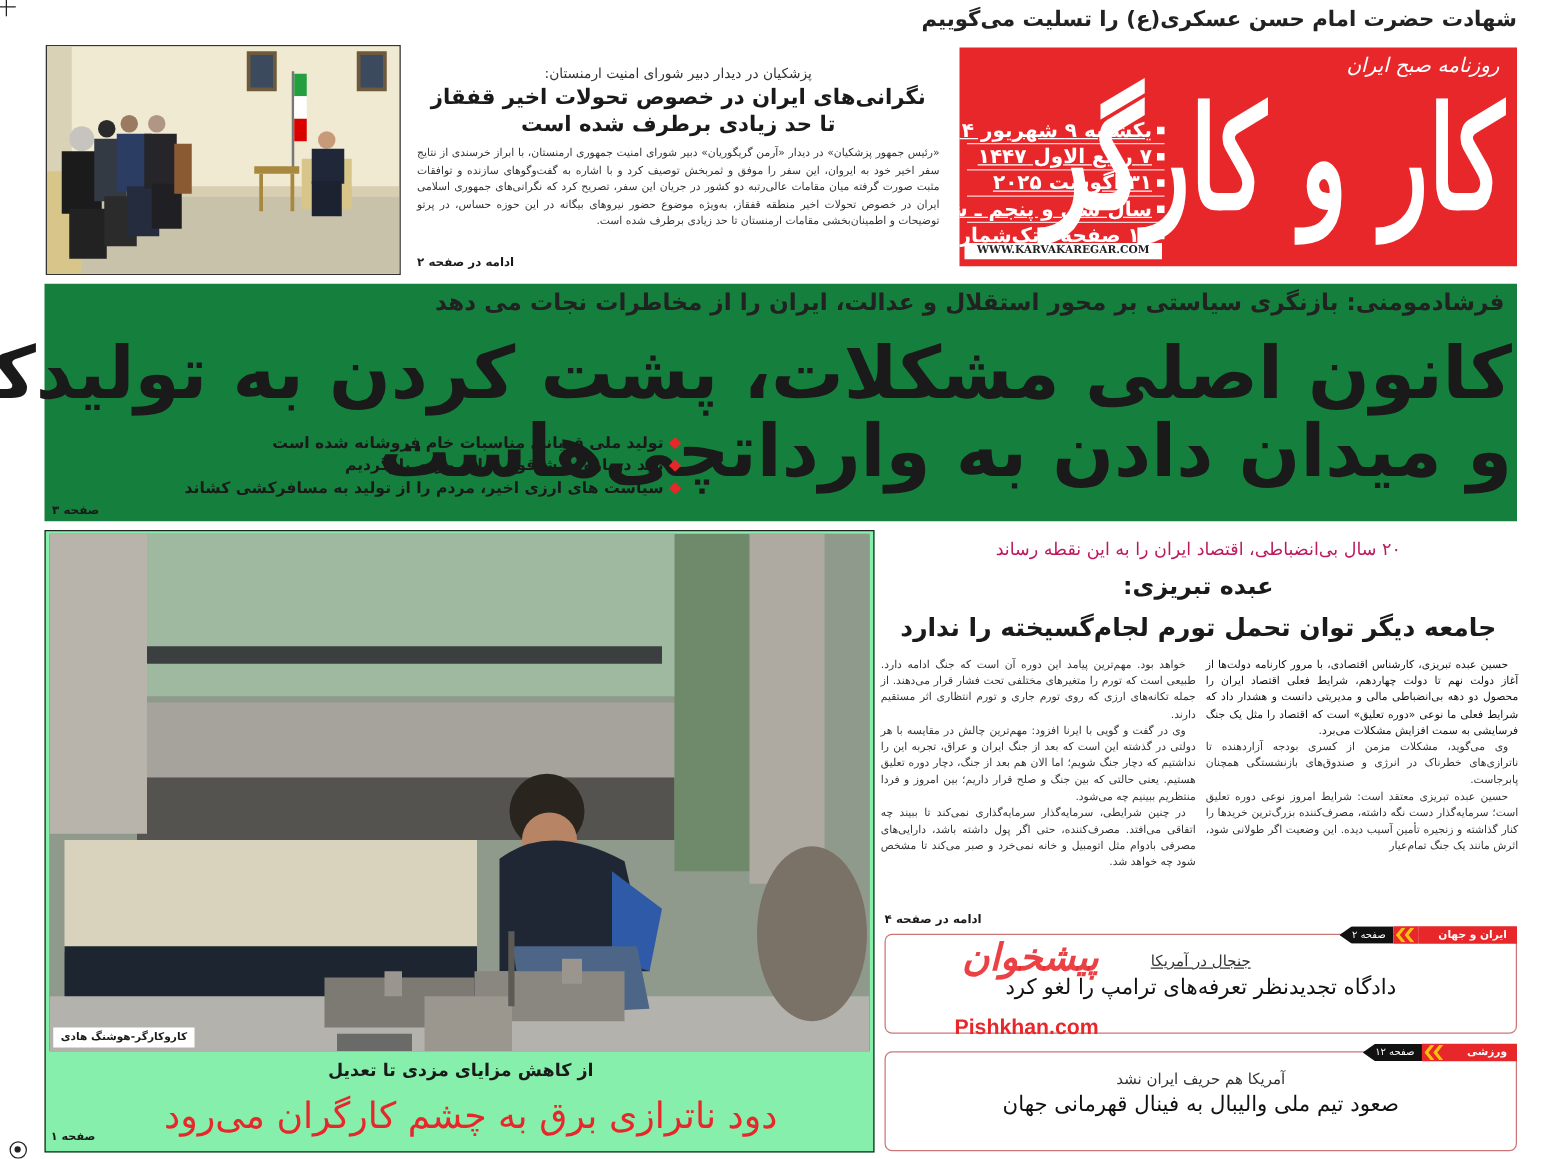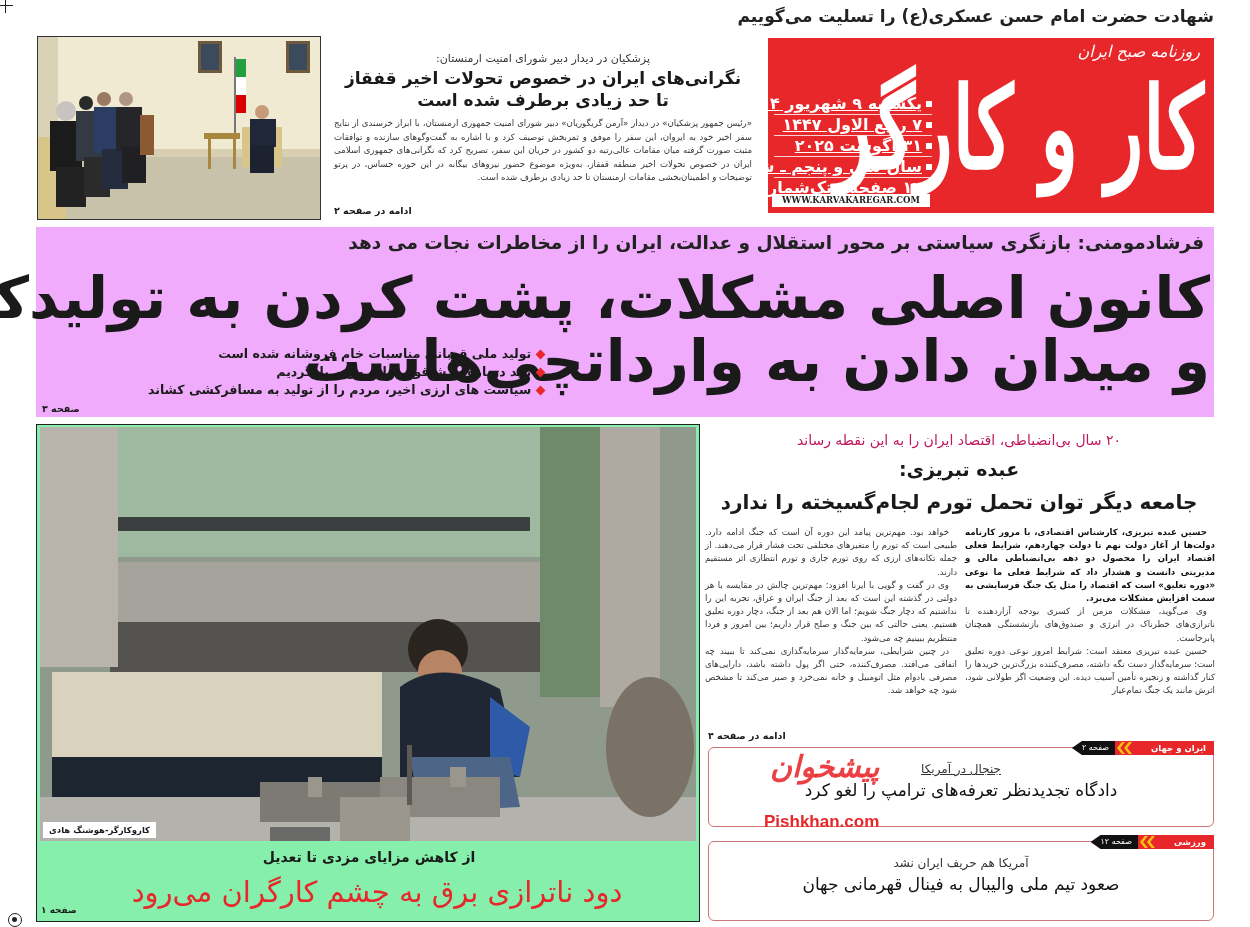--- a/index.html
+++ b/index.html
@@ -34,21 +34,21 @@
   #top-photo { top: 36px; left: 37px; width: 284px; height: 184px; border: 1px solid #333; overflow: hidden; background: #efe8d2; }
 
   
   #top-article { top: 52px; left: 326px; width: 434px; }
   #top-kicker { font-size: 11px; color: #333; text-align: center; }
   #top-title { font-size: 17px; font-weight: bold; text-align: center; line-height: 22px; margin-top: 2px; }
   #top-body { font-size: 8.6px; color: #333; line-height: 13.6px; text-align: justify; margin-top: 6px; padding: 0 8px; text-align-last: right; }
   #top-cont { top: 205px; left: 334px; font-size: 9.5px; font-weight: bold; }
 
   
-  #main-band { top: 227px; left: 36px; width: 1178px; height: 190px; background: #f0abfc; }
+  #main-band { top: 227px; left: 36px; width: 1178px; height: 190px; background: #15803d; }
   #band-sub { top: 5px; right: 10px; font-size: 18.5px; font-weight: bold; color: #222; white-space: nowrap; }
   #band-h1 { top: 40px; right: 4px; font-size: 58px; font-weight: 900; line-height: 1.08; white-space: nowrap; font-family: "DejaVu Sans", sans-serif; letter-spacing: -2px; text-align: right; }
   #band-h1 .line { display: block; }
   #band-h1 .line2 { padding-right: 0; }
   #band-bullets { top: 118px; left: 112px; }
   .bullet { font-size: 12.5px; font-weight: bold; line-height: 18px; white-space: nowrap; display: flex; align-items: center; gap: 3px; }
   .bullet .dia { width: 7px; height: 7px; background: #e8272b; transform: rotate(45deg); flex: none; margin-left: 3px; }
   #band-page { top: 176px; left: 6px; font-size: 9.5px; font-weight: bold; }
 
   
@@ -58,21 +58,21 @@
   #bottom-kicker { position: absolute; top: 424px; left: 0; width: 664px; text-align: center; font-size: 14px; font-weight: bold; }
   #bottom-title { position: absolute; top: 450px; left: 60px; width: 560px; text-align: center; font-size: 29px; color: #e8272b; white-space: nowrap; }
   #bottom-page { position: absolute; top: 480px; left: 4px; font-size: 9px; font-weight: bold; }
 
   
   #r-kicker { top: 432px; left: 704px; width: 510px; font-size: 14px; text-align: center; color: #be185d; }
   #r-title1 { top: 458px; left: 704px; width: 510px; font-size: 19px; font-weight: bold; text-align: center; }
   #r-title2 { top: 490px; left: 704px; width: 510px; font-size: 20px; font-weight: bold; text-align: center; white-space: nowrap; }
   .col { font-size: 8.6px; line-height: 13.2px; text-align: justify; color: #333; text-align-last: right; }
   .col p { text-indent: 8px; }
-  .col .lead { font-weight: bold; color: #111; }
+  .col .lead { font-weight: normal; color: #111; }
   #col-right { top: 526px; left: 965px; width: 250px; }
   #col-left { top: 526px; left: 705px; width: 252px; }
   #r-cont { top: 730px; left: 708px; font-size: 9.5px; font-weight: bold; }
 
   
   .teaser { left: 708px; width: 506px; border: 1px solid #c77; border-radius: 6px; background: #fff; }
   .teaser-tab { position: absolute; top: -7px; right: -1px; height: 14px; display: flex; direction: rtl; align-items: stretch; }
   .tab-section { background: #e8272b; color: #fff; font-size: 8.5px; font-weight: bold; padding: 0 8px 0 16px; line-height: 14px; }
   .tab-chev { width: 20px; background: #e8272b; position: relative; }
   .tab-chev::before, .tab-chev::after { content: ""; position: absolute; top: 1px; width: 8px; height: 12px; background: #f4c20d; clip-path: polygon(100% 0, 40% 50%, 100% 100%, 60% 100%, 0 50%, 60% 0); }

